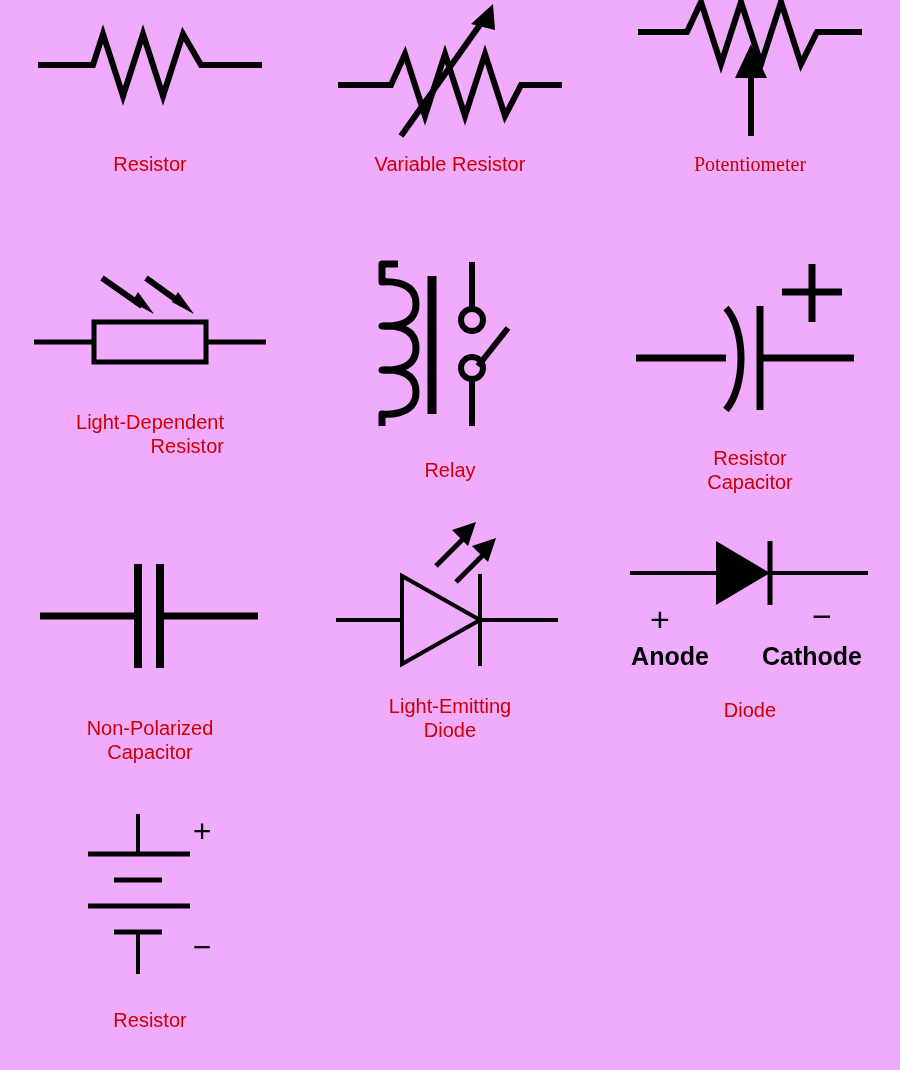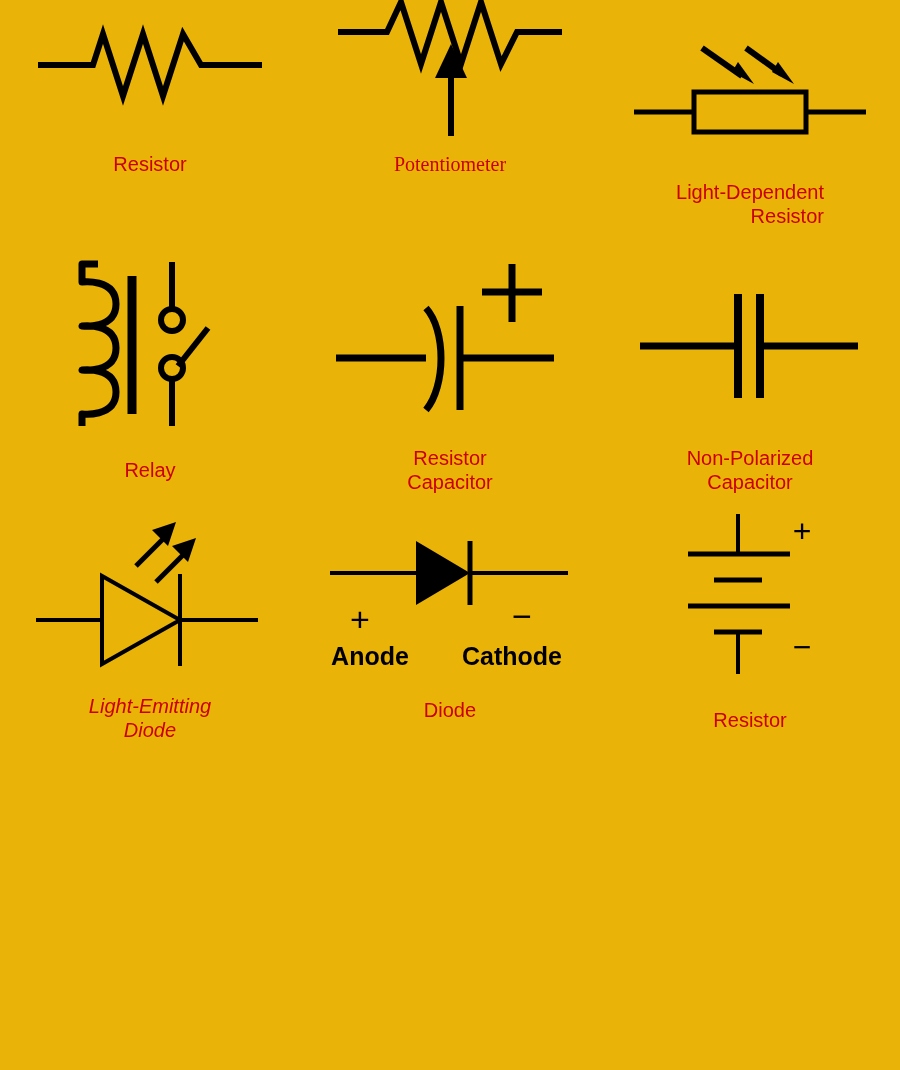--- a/index.html
+++ b/index.html
@@ -10,21 +10,21 @@
   body {
     width: 900px;
     height: 1070px;
     font-family: "Liberation Sans", sans-serif;
     overflow: hidden;
   }
   #sheet {
     position: relative;
     width: 900px;
     height: 1070px;
-    background: #eab308;
+    background: #f0abfc;
   }
   .grid {
     position: absolute;
     inset: 0;
     display: grid;
     grid-template-columns: 300px 300px 300px;
     grid-template-rows: 230px 270px 300px 270px;
   }
   .cell {
     position: relative;
@@ -72,21 +72,21 @@
   .c-relay .symbol-wrap { height: 190px; margin-top: 18px; }
   .c-relay .label { margin-top: 20px; }
 
   .c-polcap .symbol-wrap { height: 190px; margin-top: 18px; }
   .c-polcap .label { margin-top: 8px; }
 
   .c-nonpolcap .symbol-wrap { height: 190px; margin-top: 18px; }
   .c-nonpolcap .label { margin-top: 8px; }
 
   .c-led .symbol-wrap { height: 170px; margin-top: 6px; }
-  .c-led .label { margin-top: 18px; font-style: italic; }
+  .c-led .label { margin-top: 18px; }
 
   .c-diode .symbol-wrap { height: 170px; margin-top: 18px; }
   .c-diode .label { margin-top: 10px; }
 
   .c-battery .symbol-wrap { height: 170px; margin-top: 8px; }
   .c-battery .label { margin-top: 30px; }
 
   .annot {
     fill: #000000;
     font-family: "Liberation Sans", sans-serif;
@@ -106,20 +106,30 @@
 
     <div class="cell c-resistor">
       <div class="symbol-wrap">
         <svg width="230" height="90" viewBox="0 0 230 90">
           <polyline points="6,45 58,45 68,14 88,76 108,14 128,76 148,14 166,45 224,45" fill="none" stroke="#000" stroke-width="6" stroke-linecap="square" stroke-linejoin="miter"></polyline>
         </svg>
       </div>
       <div class="label">Resistor</div>
     </div>
 
+    <div class="cell c-varres">
+      <div class="symbol-wrap">
+        <svg width="230" height="150" viewBox="0 0 230 150">
+          <polyline points="6,95 48,95 56,95 70,64 90,126 110,64 130,126 150,64 170,126 186,95 224,95" fill="none" stroke="#000" stroke-width="6" stroke-linecap="square" stroke-linejoin="miter"></polyline>
+          <line x1="66" y1="146" x2="154" y2="22" stroke="#000" stroke-width="6" stroke-linecap="butt"></line>
+          <polygon points="158,14 136,34 160,40" fill="#000"></polygon>
+        </svg>
+      </div>
+      <div class="label">Variable Resistor</div>
+    </div>
 
     <div class="cell c-pot">
       <div class="symbol-wrap">
         <svg width="230" height="150" viewBox="0 0 230 150">
           <polyline points="6,42 44,42 52,42 66,12 86,74 106,12 126,74 146,12 166,74 182,42 224,42" fill="none" stroke="#000" stroke-width="6" stroke-linecap="square" stroke-linejoin="miter"></polyline>
           <line x1="116" y1="146" x2="116" y2="72" stroke="#000" stroke-width="6" stroke-linecap="butt"></line>
           <polygon points="116,54 100,88 132,88" fill="#000"></polygon>
         </svg>
       </div>
       <div class="label">Potentiometer</div>

